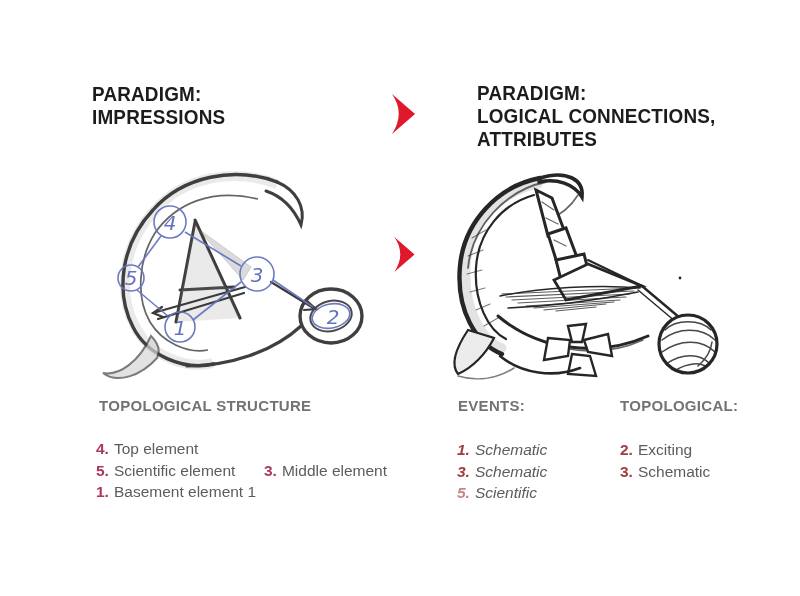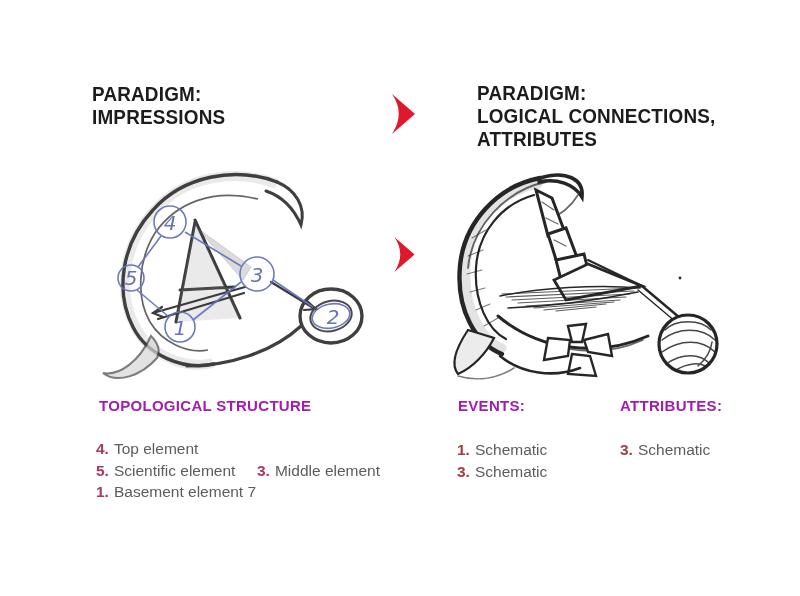--- a/index.html
+++ b/index.html
@@ -10,21 +10,21 @@
   }
   .abs{position:absolute;}
   
   .paradigm{
     color:#1c1c1c;font-size:21px;line-height:23px;font-weight:700;
     letter-spacing:0.2px;transform:scaleX(0.9);transform-origin:left top;
     white-space:nowrap;
   }
   
   .subhead{
-    color:#a21caf;font-size:15px;font-weight:700;letter-spacing:0.3px;
+    color:#737373;font-size:15px;font-weight:700;letter-spacing:0.3px;
     white-space:nowrap;
   }
   
   .list{font-size:15.5px;color:#5c5c5c;}
   .li{line-height:21.6px;white-space:nowrap;}
   .num{font-weight:700;margin-right:5px;}
   .num.magenta{color:#a73a5e;}
   .num.red{color:#a03c42;}
   .num.red-light{color:#c5858b;}
   
@@ -179,31 +179,33 @@
 
     <circle cx="242" cy="110" r="1.4" fill="#262626" stroke="none"></circle>
   </g>
 </svg>
 
 <div class="abs subhead" style="left:99px;top:397px;">TOPOLOGICAL STRUCTURE</div>
 
 <div class="abs list" style="left:96px;top:438px;">
   <div class="li"><span class="num magenta">4.</span><span>Top element</span></div>
   <div class="li"><span class="num magenta">5.</span><span>Scientific element</span></div>
-  <div class="li"><span class="num magenta">1.</span><span>Basement element 7</span></div>
-</div>
-
-<div class="abs list" style="left:257px;top:460px;">
+  <div class="li"><span class="num magenta">1.</span><span>Basement element 1</span></div>
+</div>
+
+<div class="abs list" style="left:264px;top:460px;">
   <div class="li"><span class="num magenta">3.</span><span>Middle element</span></div>
 </div>
 
 <div class="abs subhead" style="left:458px;top:397px;">EVENTS:</div>
 
-<div class="abs list" style="left:457px;top:439px;">
+<div class="abs list" style="left:457px;top:439px;font-style:italic;">
   <div class="li"><span class="num red">1.</span><span>Schematic</span></div>
   <div class="li"><span class="num red">3.</span><span>Schematic</span></div>
-</div>
-
-<div class="abs subhead" style="left:620px;top:397px;">ATTRIBUTES:</div>
+  <div class="li"><span class="num red-light">5.</span><span>Scientific</span></div>
+</div>
+
+<div class="abs subhead" style="left:620px;top:397px;">TOPOLOGICAL:</div>
 
 <div class="abs list" style="left:620px;top:439px;">
+  <div class="li"><span class="num red">2.</span><span>Exciting</span></div>
   <div class="li"><span class="num red">3.</span><span>Schematic</span></div>
 </div>
 
 </body></html>

